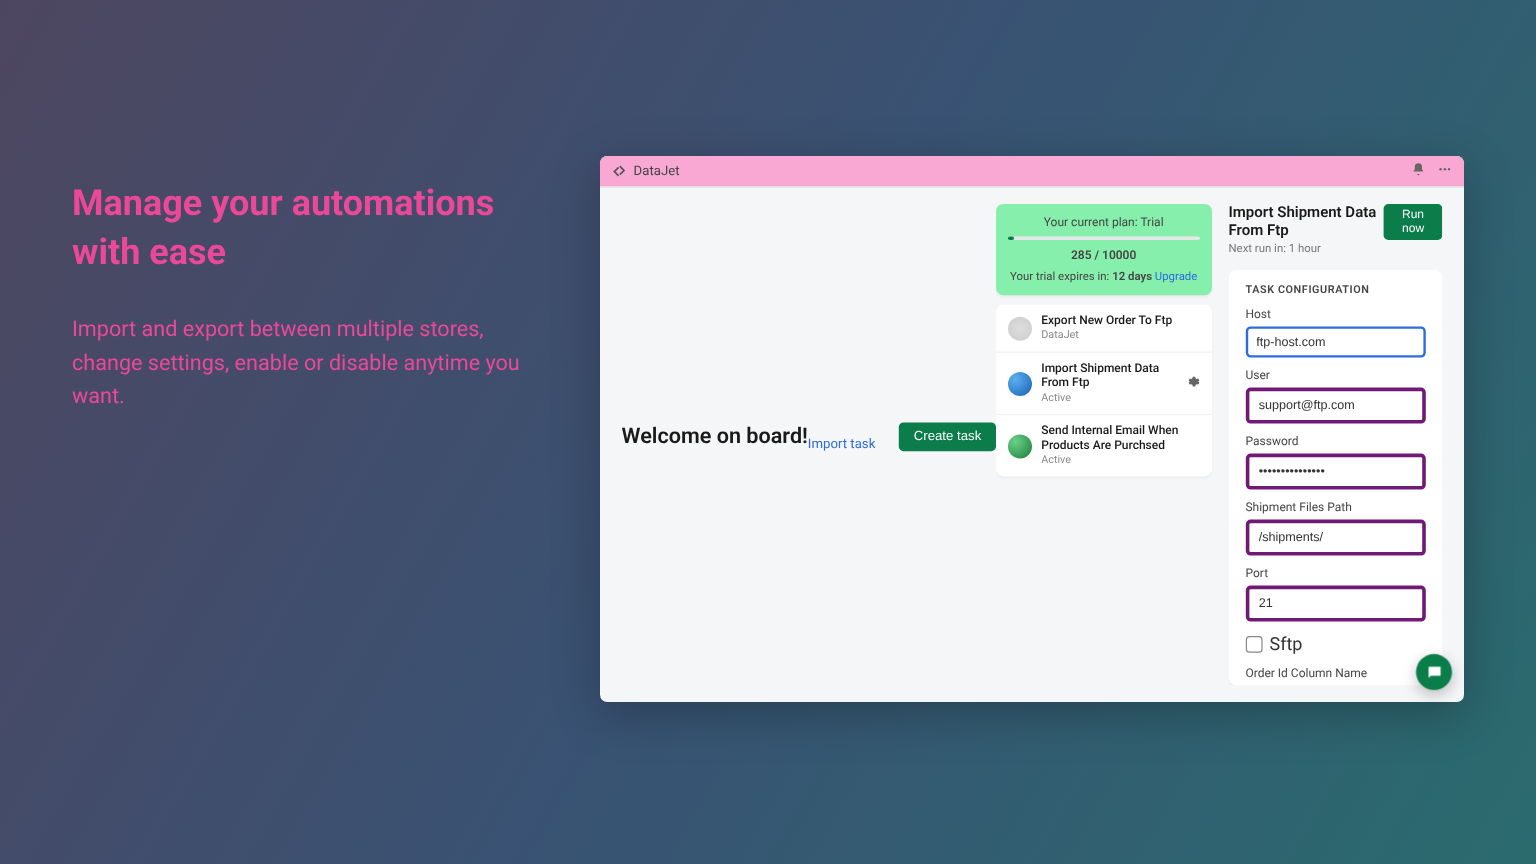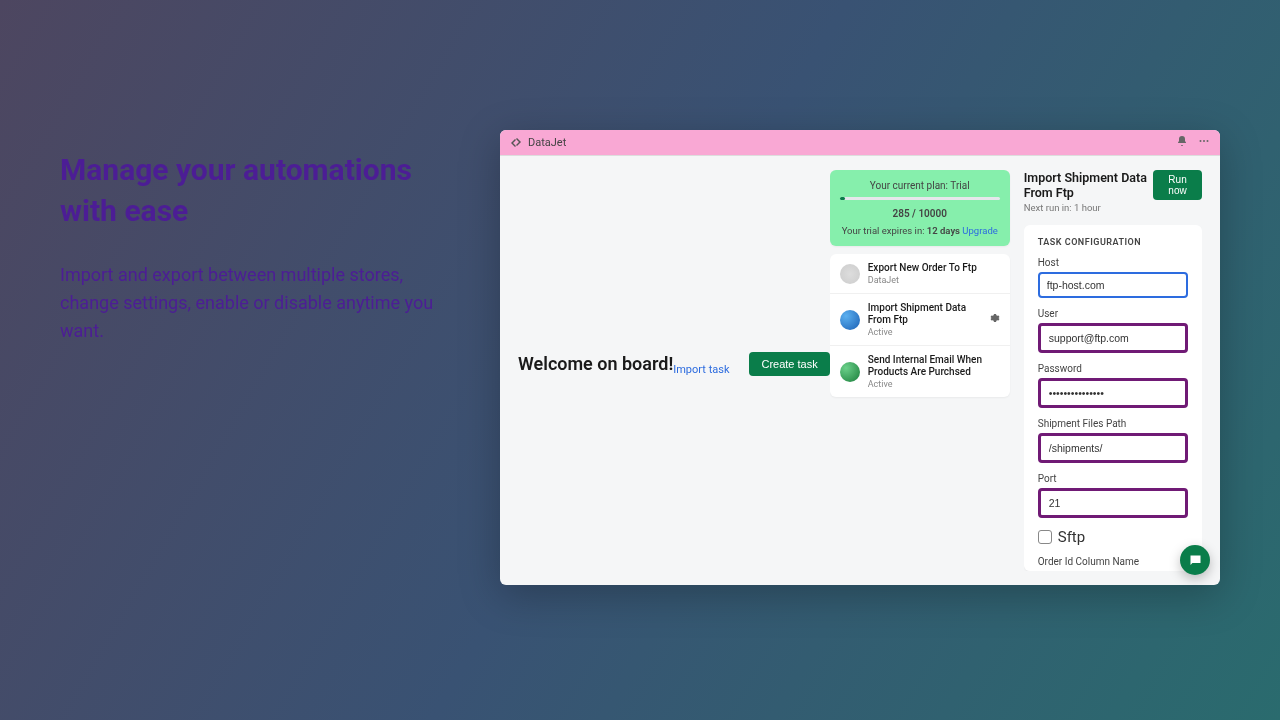--- a/index.html
+++ b/index.html
@@ -9,21 +9,21 @@
   height: 720px;
   background: linear-gradient(120deg, #4d4660 0%, #395273 50%, #2a6b6e 100%);
   overflow: hidden;
   position: relative;
 }
 .promo-text {
   position: absolute;
   left: 60px;
   top: 150px;
   width: 400px;
-  color: #4c1d95;
+  color: #ec4899;
 }
 .promo-heading {
   font-size: 30px;
   font-weight: 700;
   line-height: 1.35;
   margin-bottom: 30px;
 }
 .promo-body {
   font-size: 18px;
   font-weight: 400;

